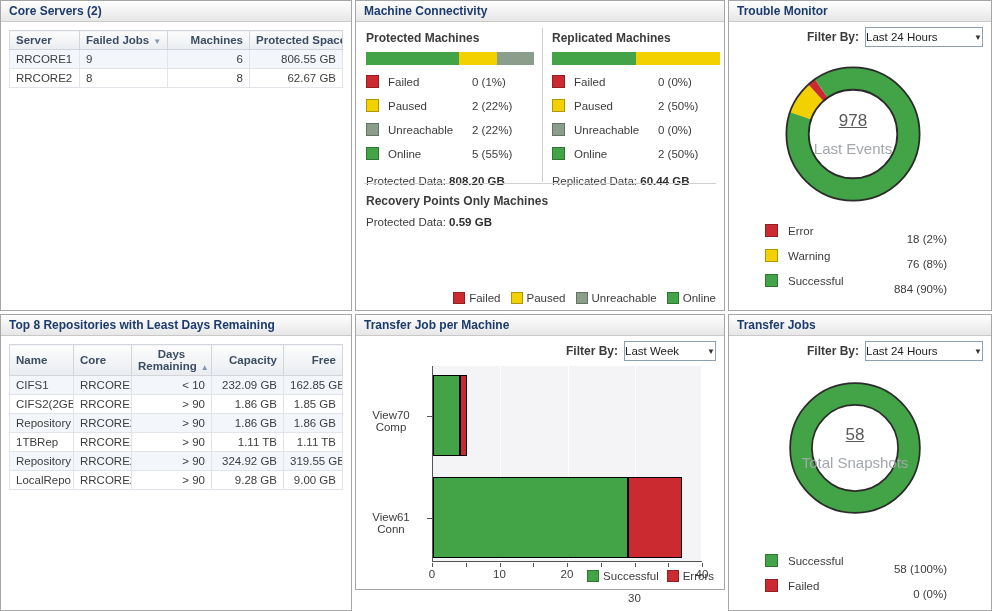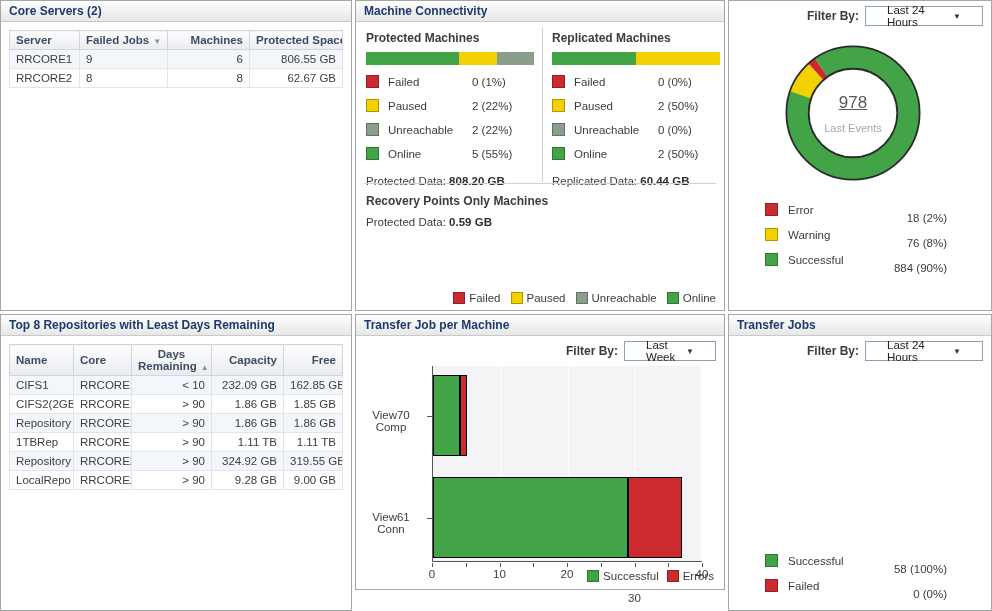--- a/index.html
+++ b/index.html
@@ -42,31 +42,31 @@
   #mc-recovery { position:absolute; left:10px; top:169px; }
   .mc-bottom { position:absolute; right:8px; bottom:6px; display:flex; gap:10px; align-items:center;
     font-size:11.5px; color:#3c3c3c; }
   .mc-bottom .item { display:flex; align-items:center; gap:4px; }
   .mc-bottom .sw { width:12px; height:12px; }
 
   
   .filter-row { position:absolute; top:5px; right:8px; display:flex; align-items:center; gap:6px; font-size:12px; }
   .filter-label { font-weight:bold; color:#3b3b3b;margin-left:24px; }
   .select { display:flex; justify-content:space-between; align-items:center; width:118px; height:20px;
-    border:1px solid #8ca0b3; background:#fff; padding:0 21px; font-size:11.5px; color:#222; cursor:default; }
+    border:1px solid #8ca0b3; background:#fff; padding:0 0; font-size:11.5px; color:#222; cursor:default; }
   .select .arr { font-size:8px; color:#333; }
   #p-transfer-machine .select { width:92px; }
 
   
   .donut-wrap { position:absolute; }
   .donut-wrap svg { display:block; width:100%; height:100%; }
   .donut-center { position:absolute; inset:0; display:flex; flex-direction:column; align-items:center;
     justify-content:center; gap:9px; }
   .donut-num { font-size:17px; color:#595959;text-decoration:underline; }
-  .donut-lbl { font-size:11px; color:#a2a6ab; }
+  .donut-lbl { font-size:15px; color:#a2a6ab; }
 
   
   .legend-v { position:absolute; left:36px; right:44px; }
   .lv-row { display:flex; align-items:center; height:25px; font-size:11.5px; color:#3c3c3c; }
   .lv-row .sw { margin-right:10px; }
   .lv-row .val { margin-left:auto;margin-top:16px; }
 
   
   #plot { position:absolute; left:76px; top:30px; width:270px; height:196px; background:#f4f4f6;
     border-left:1px solid #555; border-bottom:1px solid #555; }
@@ -212,20 +212,21 @@
           </span>
         <span class="item">
             <span class="sw" style="background:#43a447"></span>
             <span>Online</span>
           </span>
       </div>
     </div>
   </section>
 
   <section class="panel" id="p-trouble" style="left:728px;top:0;width:264px;height:311px;">
+    <div class="panel-header">Trouble Monitor</div>
     <div class="panel-body">
       <div class="filter-row">
         <span class="filter-label">Filter By:</span>
         <span class="select">
             <span>Last 24 Hours</span>
             <span class="arr">▼</span>
           </span>
       </div>
       <div class="donut-wrap" style="left:48px;top:36px;width:152px;height:152px;">
         <svg viewBox="0 0 170 170">
@@ -393,20 +394,33 @@
   <section class="panel" id="p-transfer-jobs" style="left:728px;top:314px;width:264px;height:297px;">
     <div class="panel-header">Transfer Jobs</div>
     <div class="panel-body">
       <div class="filter-row">
         <span class="filter-label">Filter By:</span>
         <span class="select">
             <span>Last 24 Hours</span>
             <span class="arr">▼</span>
           </span>
       </div>
+      <div class="donut-wrap" style="left:52px;top:38px;width:148px;height:148px;">
+        <svg viewBox="0 0 170 170">
+          <g id="donut-transfer-segs">
+              <circle cx="85" cy="85" r="62" fill="none" stroke="#43a447" stroke-width="25" stroke-dasharray="389.55748904513433 389.55748904513433" transform="rotate(-90 85 85)"></circle>
+            </g>
+          <circle cx="85" cy="85" r="74.5" fill="none" stroke="#2b2b2b" stroke-width="2"></circle>
+          <circle cx="85" cy="85" r="49.5" fill="#fff" stroke="#2b2b2b" stroke-width="2"></circle>
+        </svg>
+        <div class="donut-center">
+          <span class="donut-num">58</span>
+          <span class="donut-lbl">Total Snapshots</span>
+        </div>
+      </div>
       <div class="legend-v" style="top:212px;">
         <div class="lv-row">
           <span class="sw" style="background:#43a447"></span>
           <span>Successful</span>
           <span class="val">58 (100%)</span>
         </div>
         <div class="lv-row">
           <span class="sw" style="background:#cb2b30"></span>
           <span>Failed</span>
           <span class="val">0 (0%)</span>

